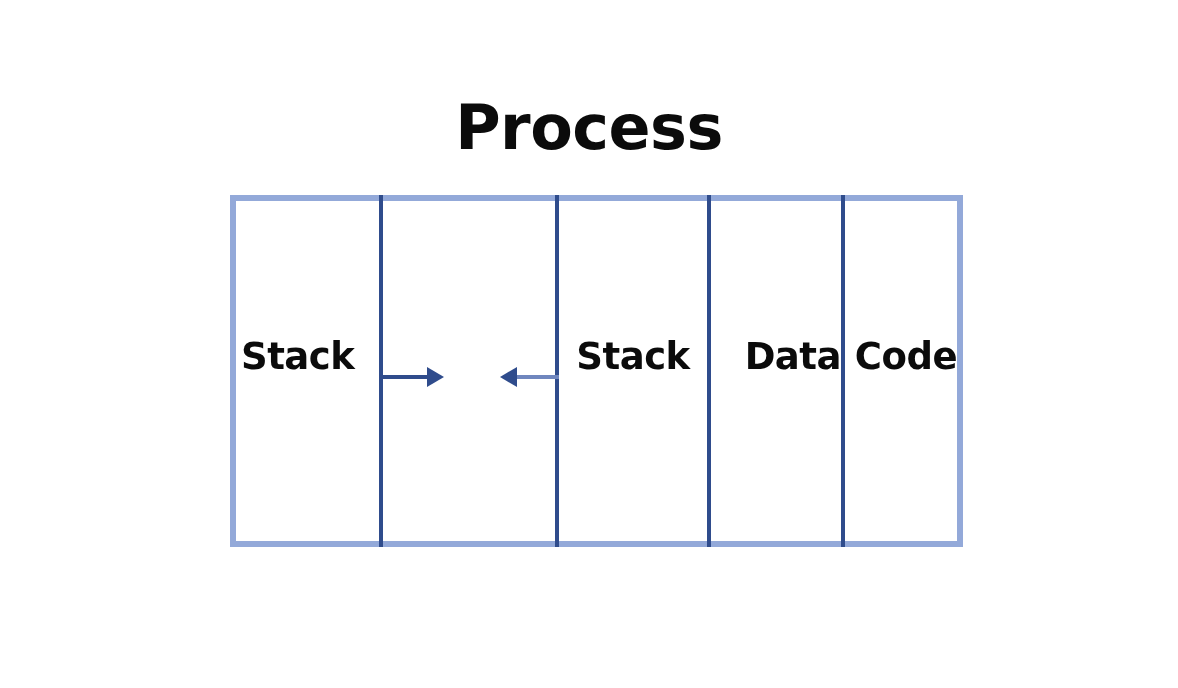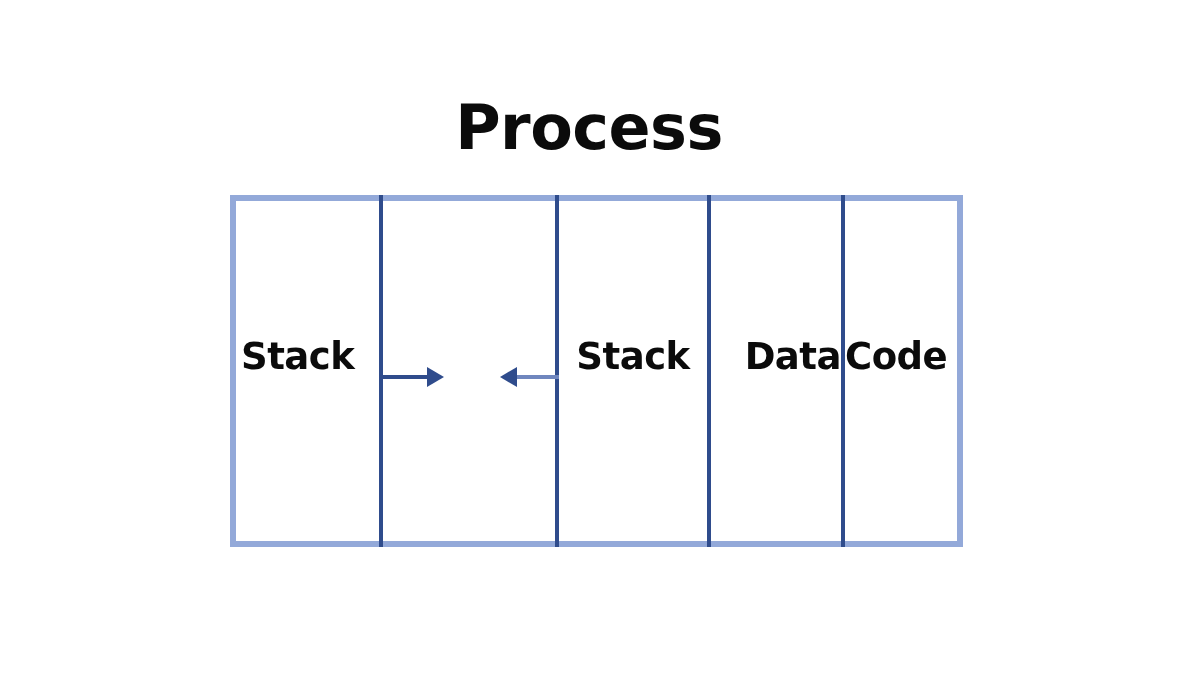--- a/index.html
+++ b/index.html
@@ -84,21 +84,21 @@
     text-align: center;
   }
   #label-data {
     left: 711px;
     width: 130px;
     text-align: right;
   }
   #label-code {
     left: 845px;
     width: 112px;
-    text-align: left;
+    text-align: right;
   }
 
   
   .arrow-svg {
     position: absolute;
     top: 358px;
     height: 38px;
   }
   #arrow-stack-growth {
     left: 381px;

